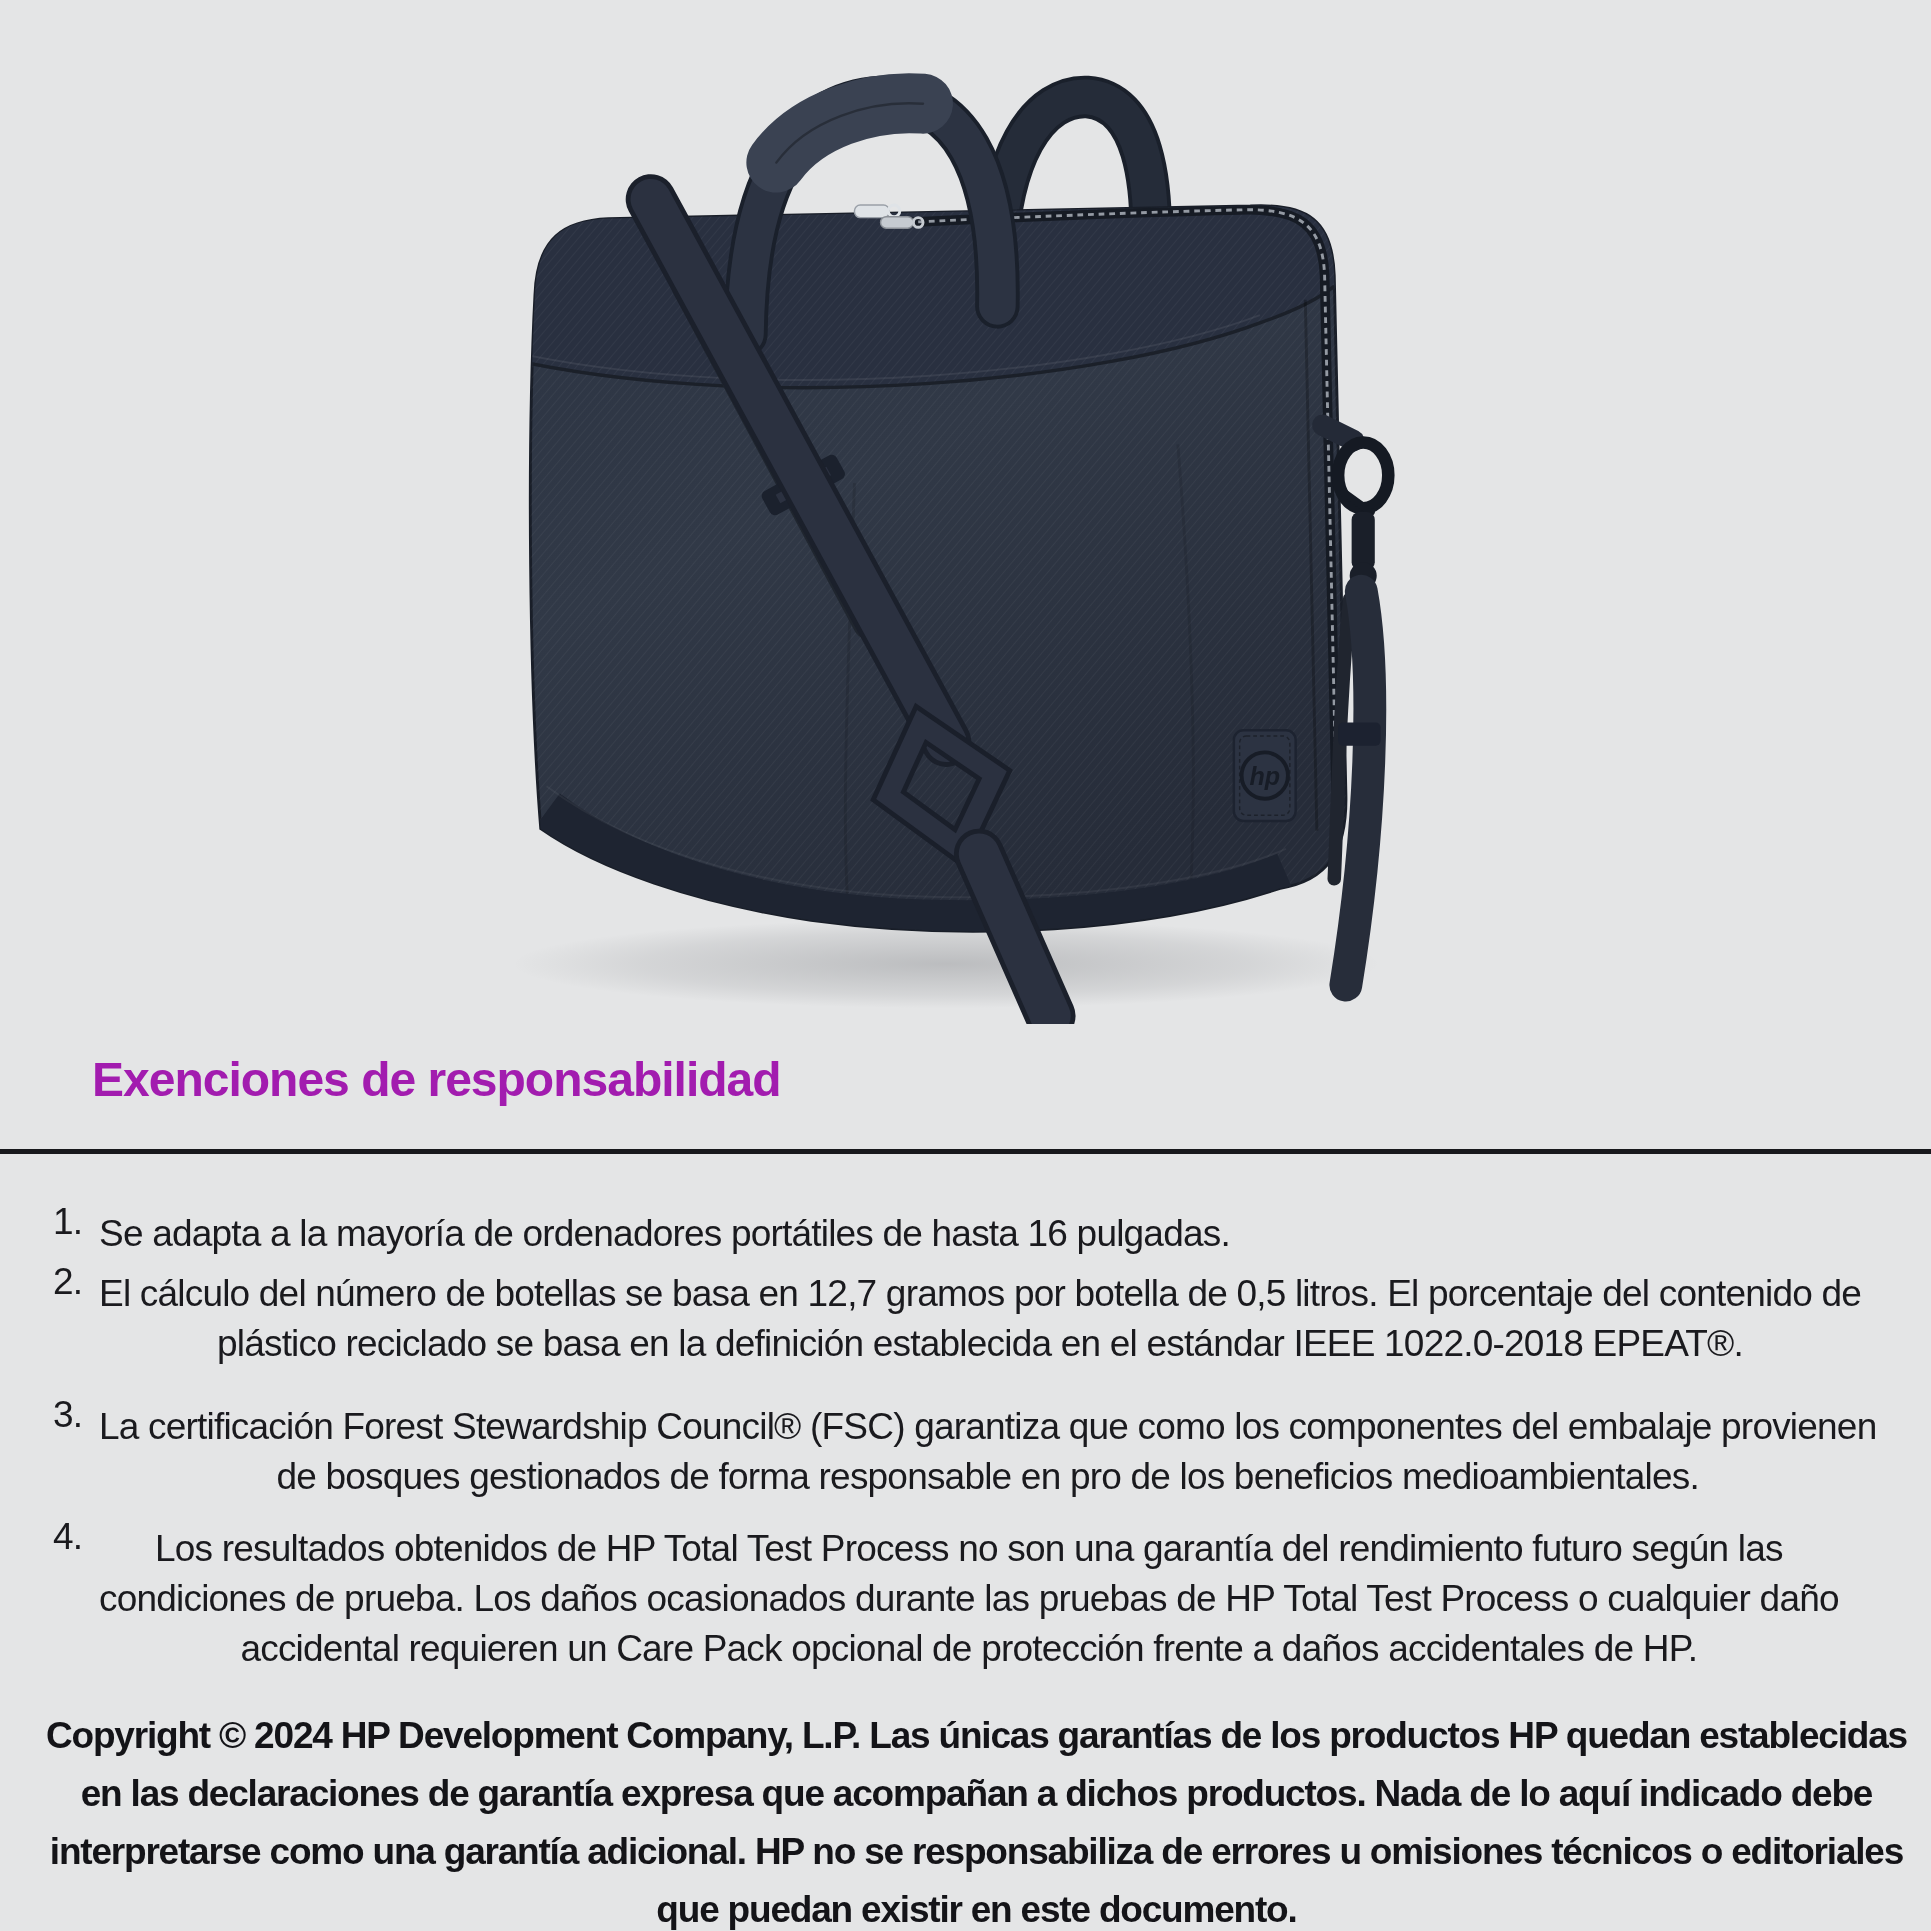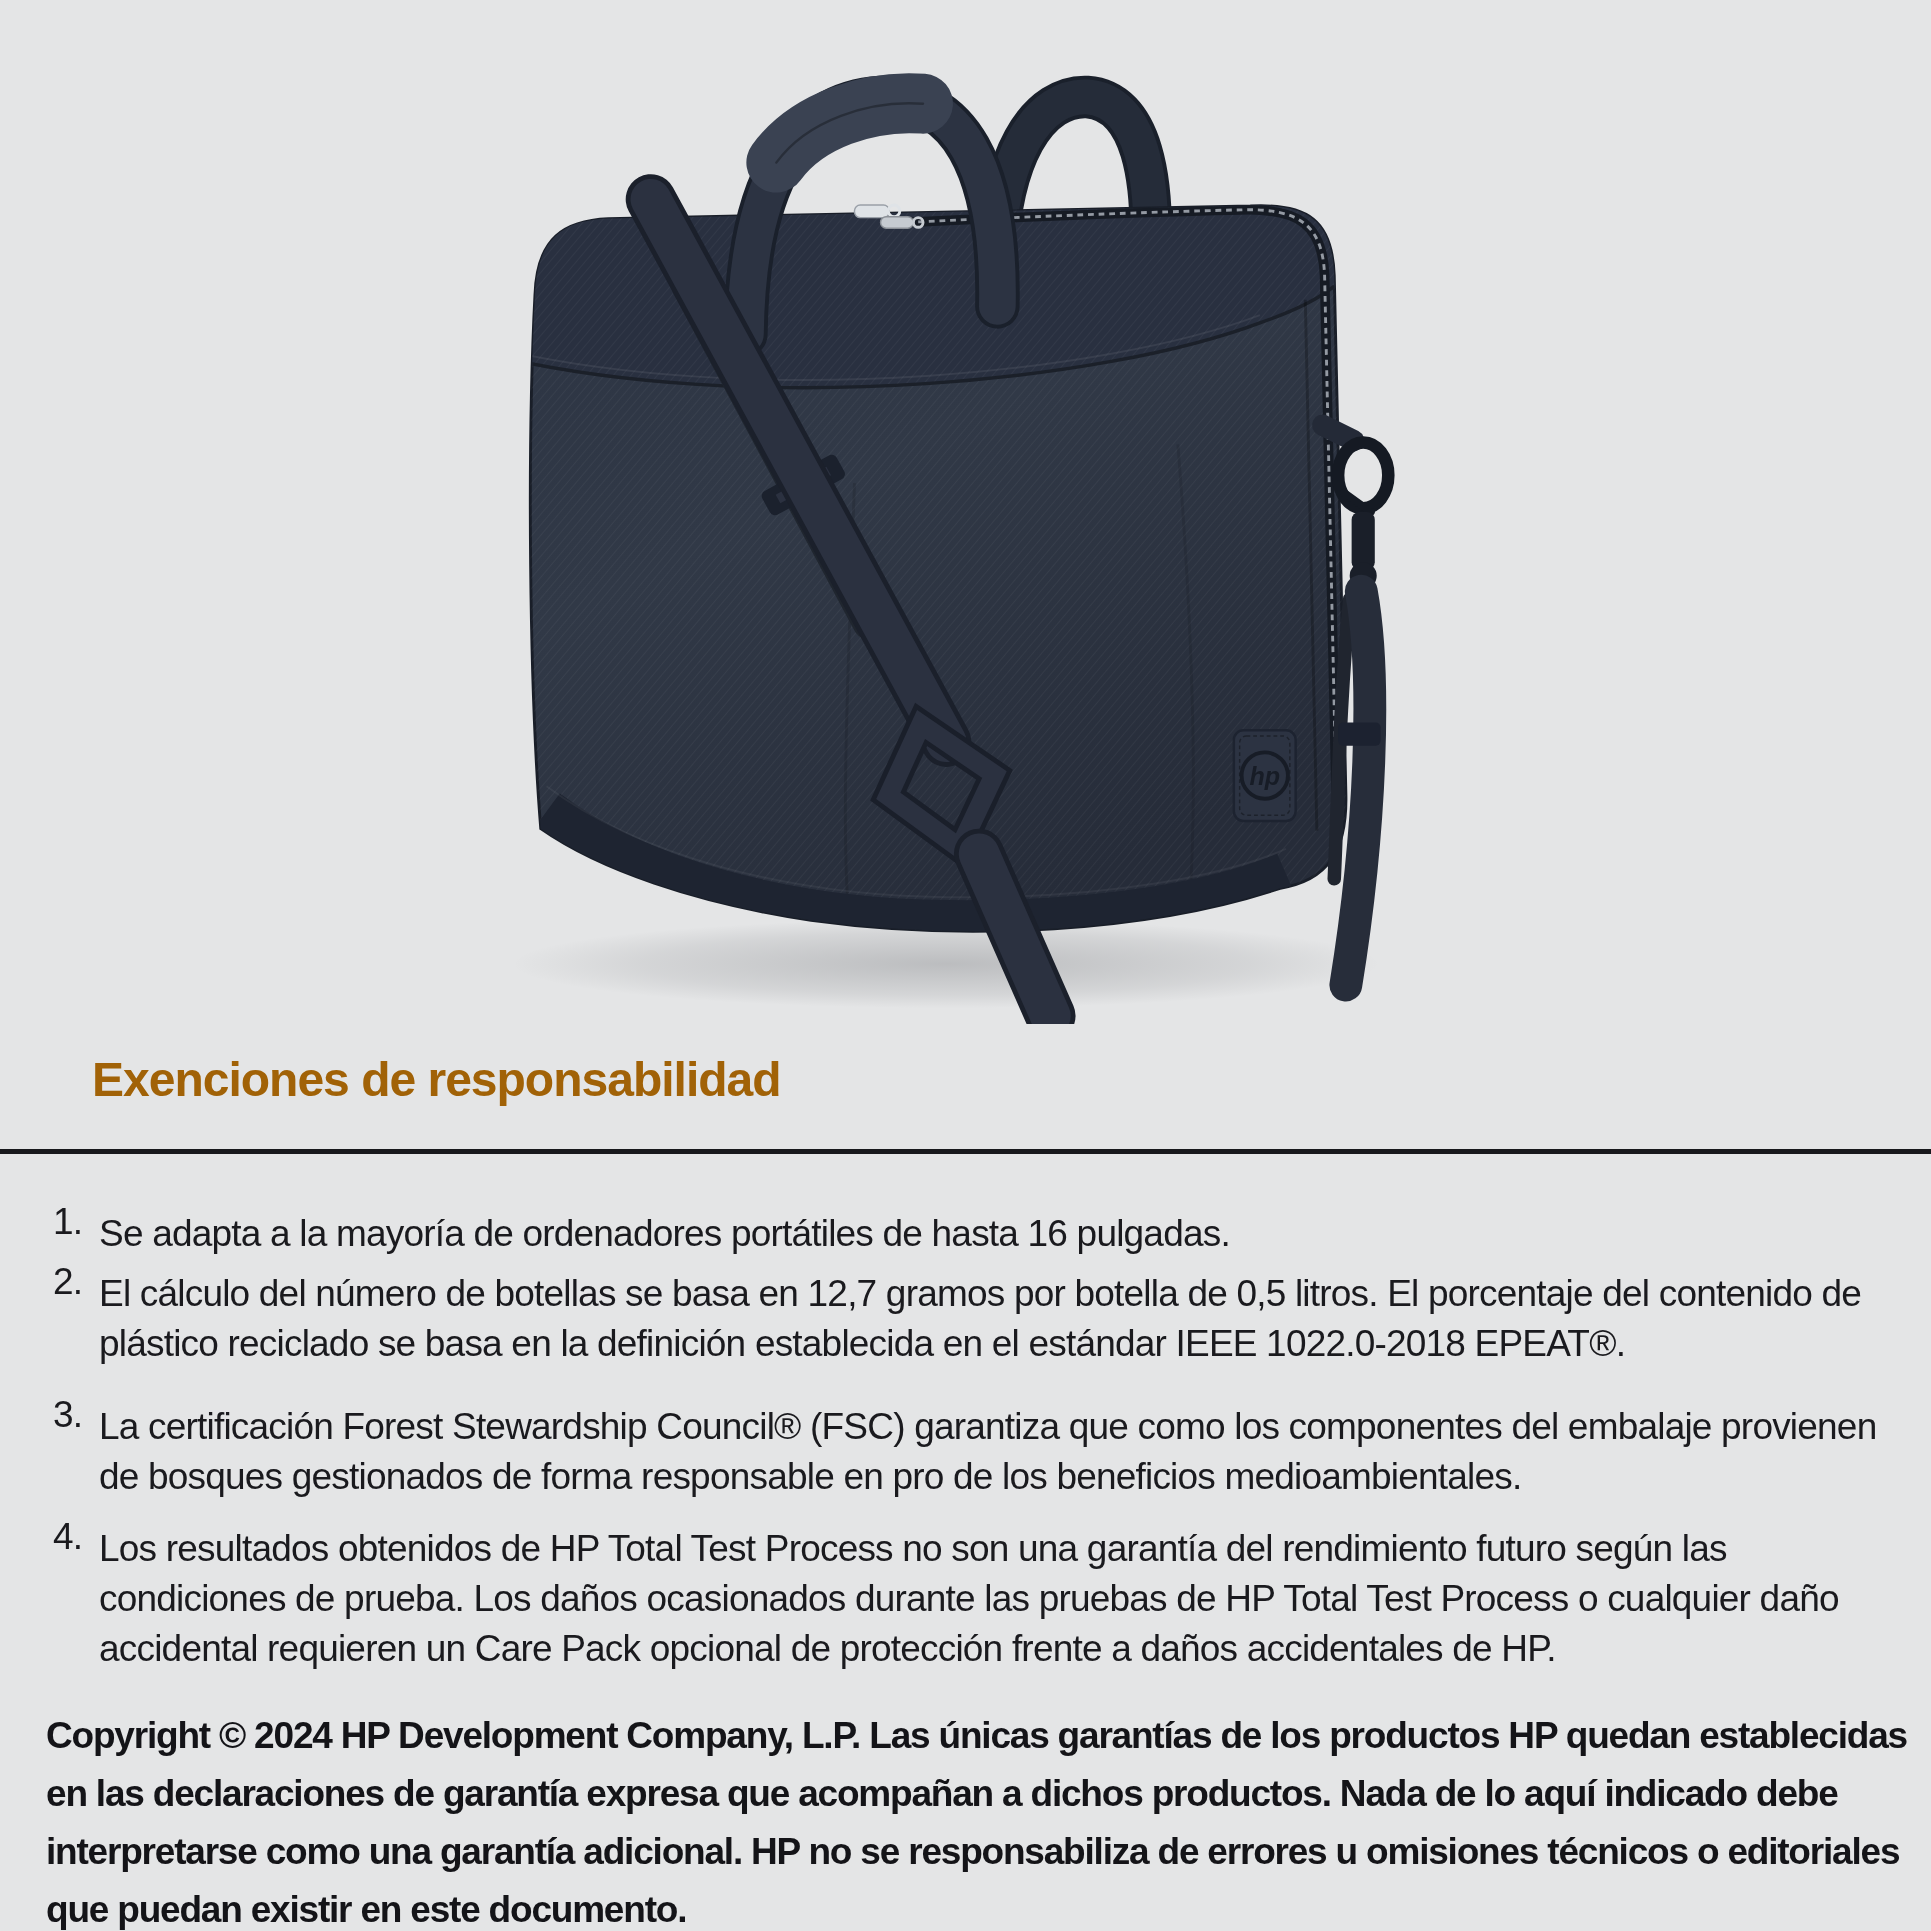--- a/index.html
+++ b/index.html
@@ -3,25 +3,26 @@
 <meta charset="utf-8">
 <style>
   html,body{margin:0;padding:0;}
   .stage{
     position:relative;
     width:1931px;height:1931px;
     background:#e4e5e6;
     font-family:"Liberation Sans",sans-serif;
     color:#17171b;
     overflow:hidden;
+    text-align:center;
   }
   .bag-svg{position:absolute;left:367px;top:58px;width:1197px;height:966px;}
   .heading{
     position:absolute;left:92px;top:1052px;
-    font-size:48px;font-weight:700;letter-spacing:-1px;color:#a16207;
+    font-size:48px;font-weight:700;letter-spacing:-1px;color:#a21caf;
     white-space:pre;
   }
   .rule{
     position:absolute;left:0;top:1149px;width:1931px;height:4.8px;
     background:#18181c;
   }
   .item{position:absolute;left:0;width:1931px;}
   .item .num{
     position:absolute;left:53px;top:0;
     font-size:37px;line-height:50px;letter-spacing:-0.8px;color:#1a1a1e;

